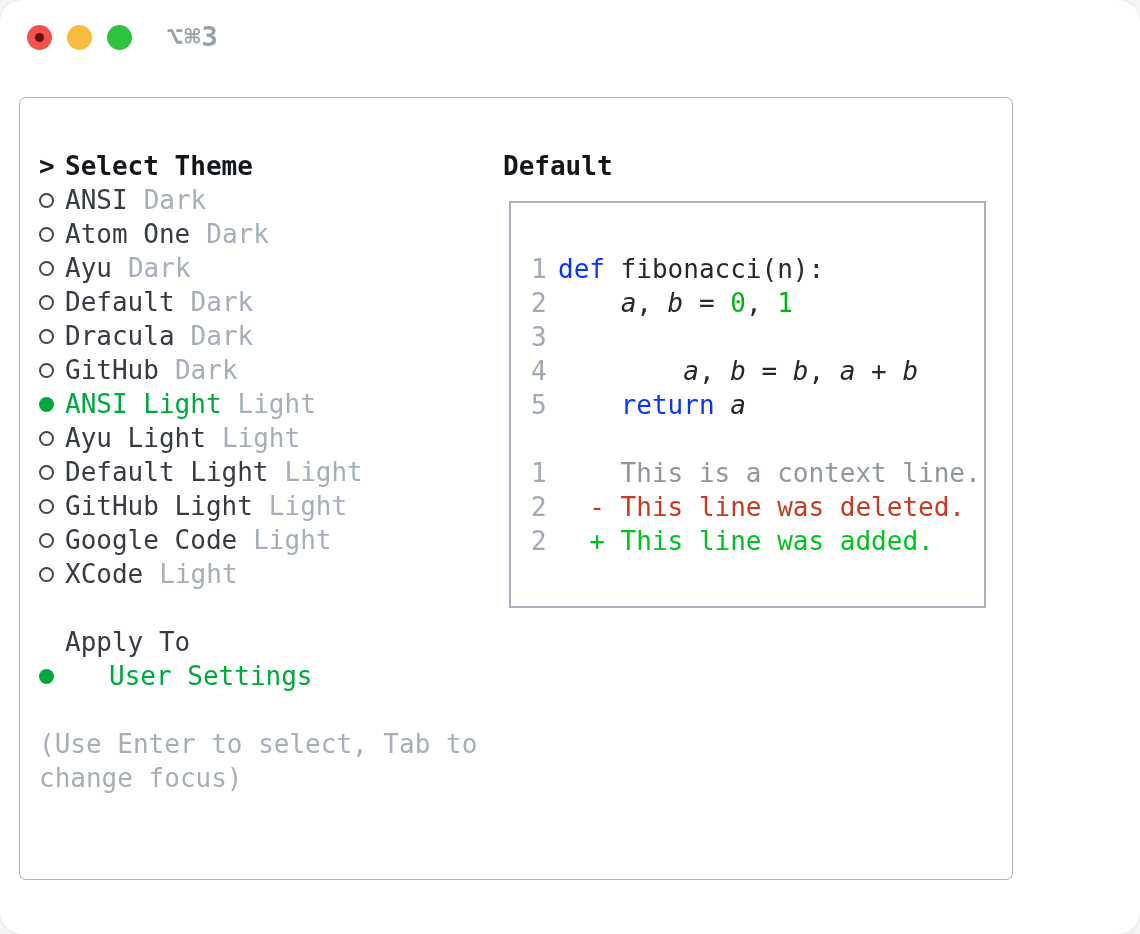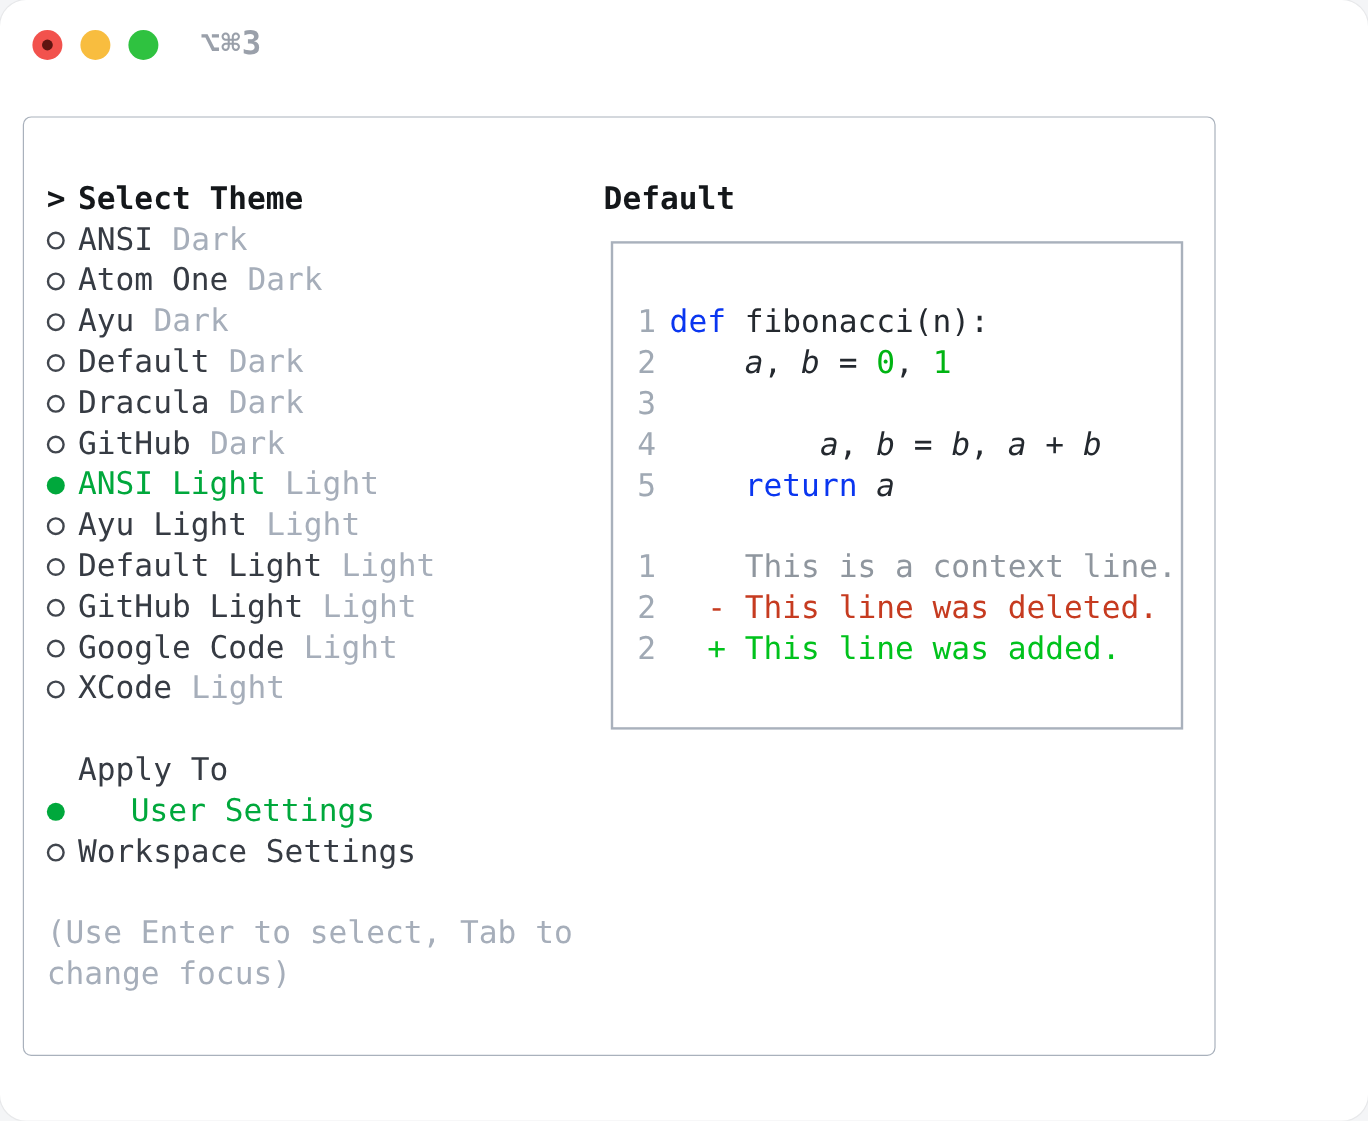--- a/index.html
+++ b/index.html
@@ -149,24 +149,20 @@
       <div class="row">
         <span class="icon-slot"></span>
         <span class="apply-label">Apply To</span>
       </div>
 
       <div id="apply-list">
           <div class="row">
     <span class="icon-slot"><span class="radio on"></span></span>
     <span class="opt-label sel">User Settings</span>
   </div>
-          <div class="row">
-    <span class="icon-slot"><span class="radio"></span></span>
-    <span class="opt-label">Workspace Settings</span>
-  </div>
         </div>
 
       <div class="row spacer"></div>
 
       <div id="help-lines">
           <div class="row help">(Use Enter to select, Tab to</div>
           <div class="row help">change focus)</div>
         </div>
     </div>
 

